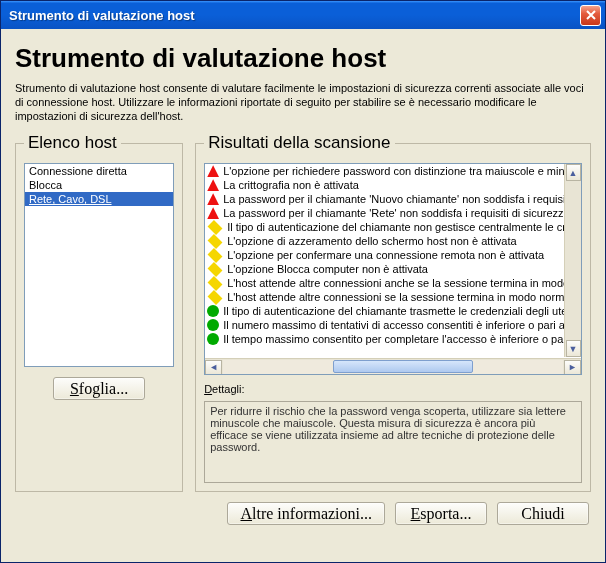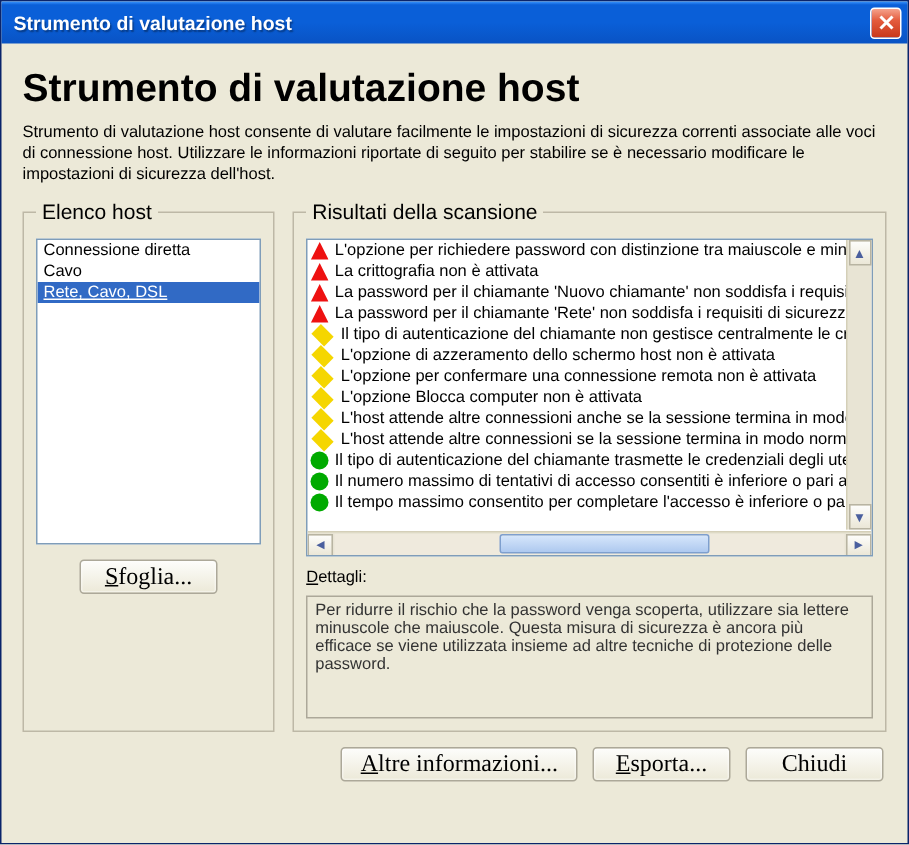--- a/index.html
+++ b/index.html
@@ -32,21 +32,21 @@
   .content { padding: 10px 14px 14px 14px; }
   .page-title { font-family: Arial, sans-serif; font-size: 26px; font-weight: bold; color:#000; margin: 4px 0 8px 0; }
   .intro { font-size: 11px; color:#000; line-height: 1.25; margin-bottom: 10px; }
   .cols { display: flex; gap: 12px; }
   fieldset {
     border: 1px solid #bdb8a6;
     padding: 10px 8px 8px 8px;
     margin: 0;
     background: #ece9d8;
   }
-  legend { font-size: 14px; padding: 0 4px; color:#000; }
+  legend { font-size: 17px; padding: 0 4px; color:#000; }
   .left-col { width: 180px; display:flex; flex-direction:column;}
   .right-col { flex: 1; display:flex; flex-direction:column; gap: 6px;}
   .listbox, .scanbox, .detailsbox {
     background:#fff; border: 1px solid #7f9db9;
     font-size: 11px;
   }
   .listbox { height: 204px; overflow-y:auto; }
   .listbox .item { padding: 1px 4px; cursor:default; white-space: nowrap;}
   .listbox .item.selected { background:#316ac5; color:#fff;text-decoration:underline; }
 
@@ -107,21 +107,21 @@
 
   <div class="content">
     <div class="page-title">Strumento di valutazione host</div>
     <div class="intro">Strumento di valutazione host consente di valutare facilmente le impostazioni di sicurezza correnti associate alle voci di connessione host. Utilizzare le informazioni riportate di seguito per stabilire se è necessario modificare le impostazioni di sicurezza dell'host.</div>
 
     <div class="cols">
       <fieldset class="left-col">
         <legend>Elenco host</legend>
         <div class="listbox" id="hostlist">
             <div class="item">Connessione diretta</div>
-            <div class="item">Cavo</div>
+            <div class="item">Blocca</div>
             <div class="item selected">Rete, Cavo, DSL</div>
           </div>
         <div class="sfoglia-wrap">
           <button class="btn"><span class="u">S</span><span id="browse-rest">foglia...</span></button>
         </div>
       </fieldset>
 
       <fieldset class="right-col">
         <legend>Risultati della scansione</legend>
 

